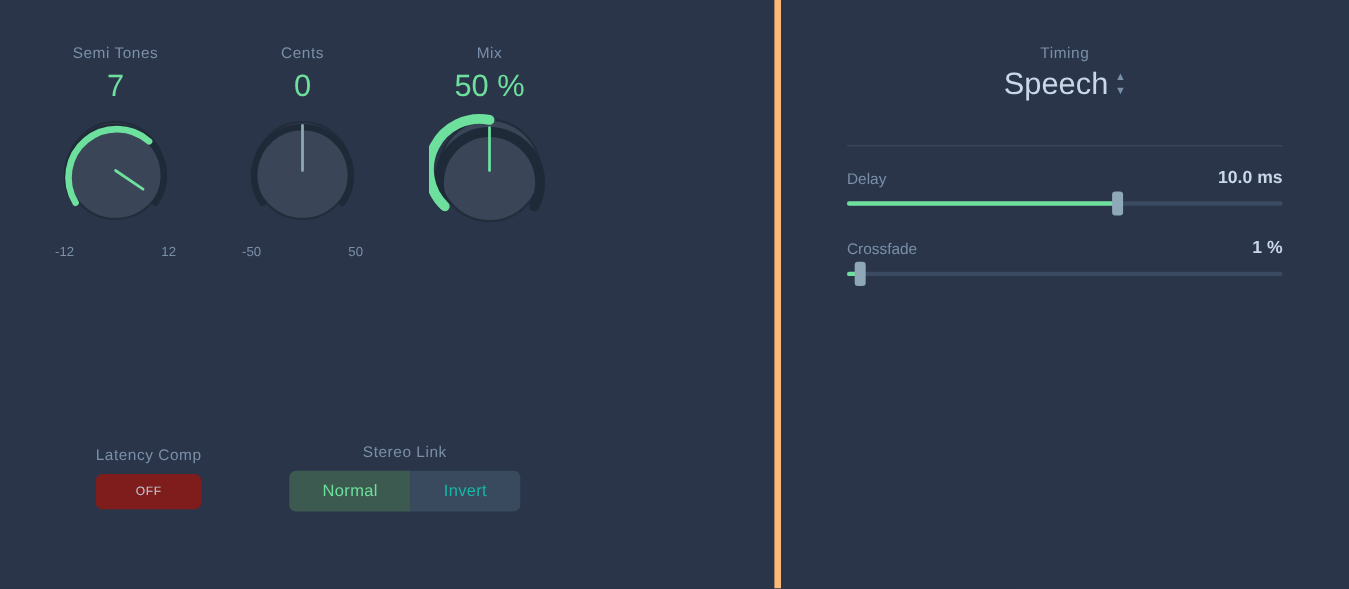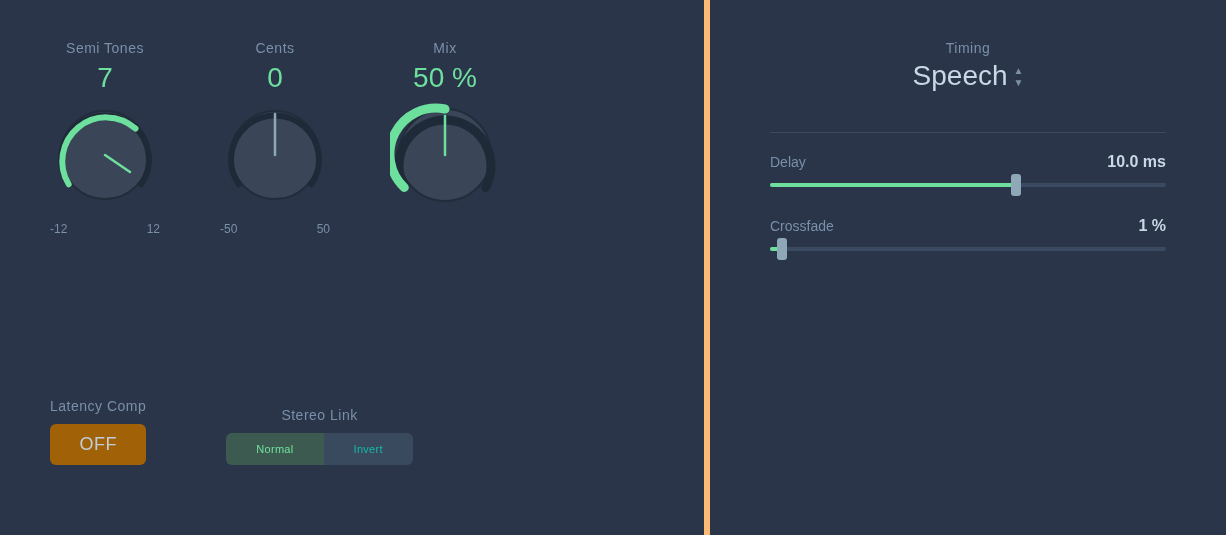--- a/index.html
+++ b/index.html
@@ -73,56 +73,57 @@
     }
 
     .knob-range span {
       color: #7a8fa8;
       font-size: 12px;
     }
 
     
     .bottom-row {
       display: flex;
-      align-items: flex-end;
+      align-items: center;
       gap: 80px;
       padding-bottom: 30px;
+      margin-left: 37px;
     }
 
     .control-group {
       display: flex;
       flex-direction: column;
       gap: 10px;
     }
 
     .control-label {
       color: #7a8fa8;
       font-size: 14px;
       letter-spacing: 0.5px;
     }
 
     .off-button {
-      background: #a16207;
+      background: #7f1d1d;
       color: #c0cdd8;
       border: none;
       border-radius: 6px;
       padding: 10px 28px;
-      font-size: 18px;
+      font-size: 11px;
       cursor: pointer;
       letter-spacing: 0.5px;
     }
 
     .stereo-link-buttons {
       display: flex;
       gap: 0;
     }
 
     .stereo-btn {
       padding: 10px 30px;
-      font-size: 11px;
+      font-size: 15px;
       border: none;
       cursor: pointer;
       letter-spacing: 0.3px;
     }
 
     .stereo-btn.active {
       background: #3d5a50;
       color: #6ee09e;
       border-radius: 6px 0 0 6px;
     }

